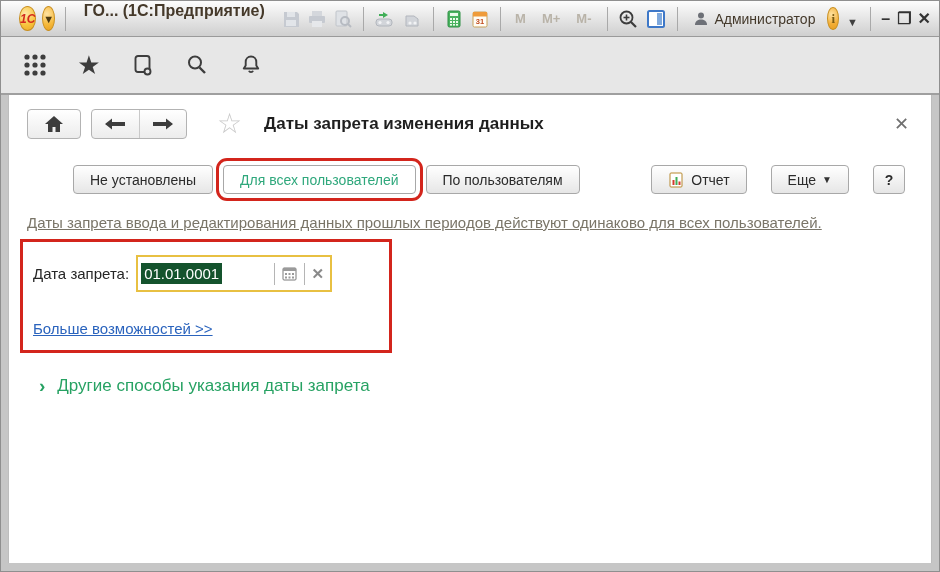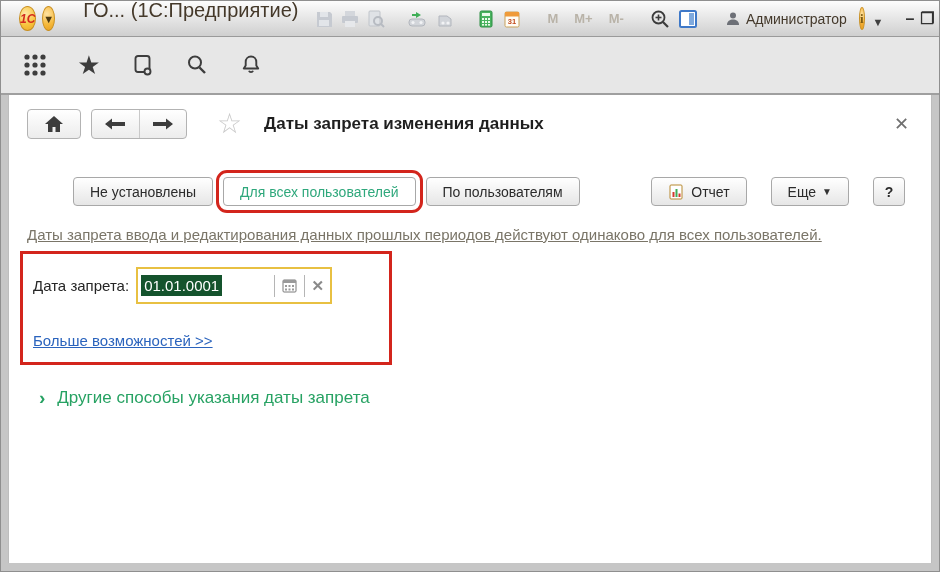--- a/index.html
+++ b/index.html
@@ -16,21 +16,21 @@
               border-bottom: 1px solid #9a9a9a; }
   .logo-circle { width: 25px; height: 25px; border-radius: 50%;
                  background: radial-gradient(circle at 35% 30%, #ffe9a8, #f7c33c 60%, #eda928);
                  border: 1px solid #c98f1f; display: flex; align-items: center; justify-content: center;
                  color: #d42a1e; font-weight: 700; font-style: italic; font-size: 12px; }
   .menu-circle { width: 25px; height: 25px; border-radius: 50%;
                  background: radial-gradient(circle at 35% 30%, #ffe2a0, #f5b83a 60%, #e9a224);
                  border: 1px solid #c98f1f; display: flex; align-items: center; justify-content: center;
                  color: #4d3a12; font-size: 11px; cursor: default; }
   .tb-sep { width: 1px; height: 24px; background: #a9a9a9; margin: 0 4px; }
-  .tb-title { color: #45392a; font-size: 20px; margin: 0 10px 16px 8px; white-space: nowrap; }
+  .tb-title { color: #45392a; font-size: 16px; margin: 0 10px 16px 8px; white-space: nowrap; font-weight: bold; }
   .tb-icon { width: 24px; height: 24px; display: flex; align-items: center; justify-content: center; }
   .tb-mem { color: #b9b3a8; font-size: 13px; font-weight: 700; padding: 0 5px; }
   .tb-user { display: flex; align-items: flex-end; gap: 5px; color: #44392b; font-size: 14px; margin: 0 6px; }
   .info-circle { width: 23px; height: 23px; border-radius: 50%;
                  background: radial-gradient(circle at 35% 30%, #ffe2a0, #f3ae36 60%, #e79f22);
                  border: 1px solid #c98f1f; display: flex; align-items: center; justify-content: center;
                  color: #7c5c13; font-weight: 700; font-size: 13px; font-family: "Liberation Serif", serif; }
   .caret { color: #3f3f3f; font-size: 11px; margin: 6px 2px 0 2px; }
   .win-btn { color: #333; font-size: 16px; width: 24px; text-align: center; font-weight: 700; }
 
@@ -52,21 +52,21 @@
              display: flex; align-items: center; justify-content: center; }
   .home-btn { width: 54px; }
   .navpair { width: 96px; padding: 0; overflow: hidden; }
   .navpair .half { flex: 1; height: 100%; display: flex; align-items: center; justify-content: center; }
   .navpair .half + .half { border-left: 1px solid #c9c9c9; }
   .navpair { display: flex; margin-left: 10px; }
   .star-outline { font-size: 28px; color: #c9c9c9; margin-left: 30px; line-height: 1; }
   .page-title { font-size: 17px; font-weight: 700; color: #1f1f1f; margin-left: 22px; }
   .page-close { margin-left: auto; margin-right: 10px; color: #707070; font-size: 18px; }
 
-  .tab-row { display: flex; align-items: center; margin-top: 38px; padding-left: 46px; }
+  .tab-row { display: flex; align-items: center; margin-top: 26px; padding-left: 46px; }
   .btn { height: 29px; background: linear-gradient(#ffffff, #e6e6e6);
          border: 1px solid #a8a8a8; border-radius: 4px; color: #2b2b2b;
          font-size: 14px; font-family: "Liberation Sans", sans-serif;
          display: inline-flex; align-items: center; justify-content: center; padding: 0 16px; }
   .tab-active { background: #ffffff; color: #2fa87c; outline: 3px solid #d3251c; outline-offset: 4px; }
   .tab-row .btn + .btn { margin-left: 10px; }
   .right-btns { margin-left: auto; display: flex; align-items: center; gap: 14px; margin-right: 14px; }
   .btn .bicon { margin-right: 7px; display: inline-flex; }
   .help-btn { width: 32px; font-weight: 700; padding: 0; }
   .more-caret { font-size: 10px; color: #333; margin-left: 6px; }

